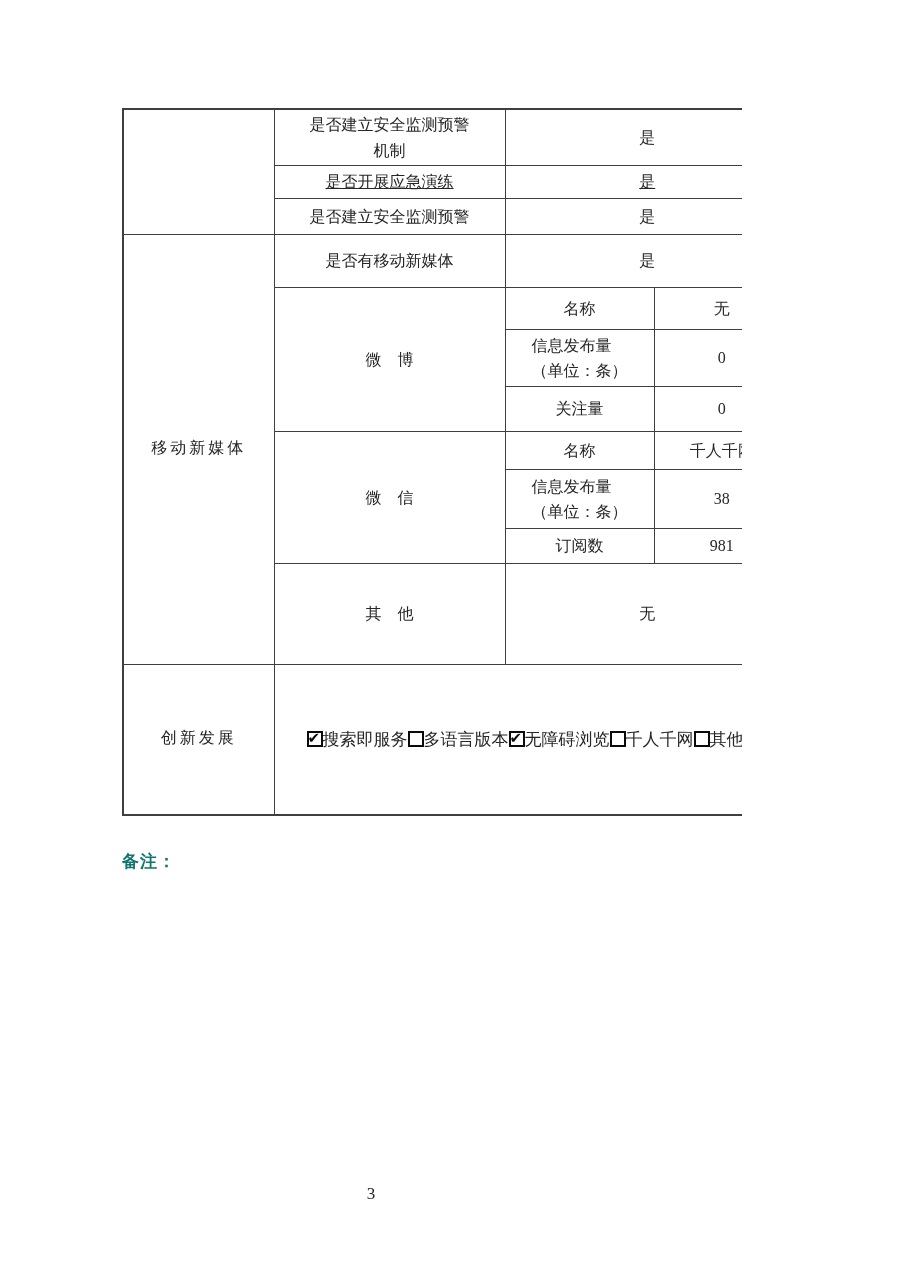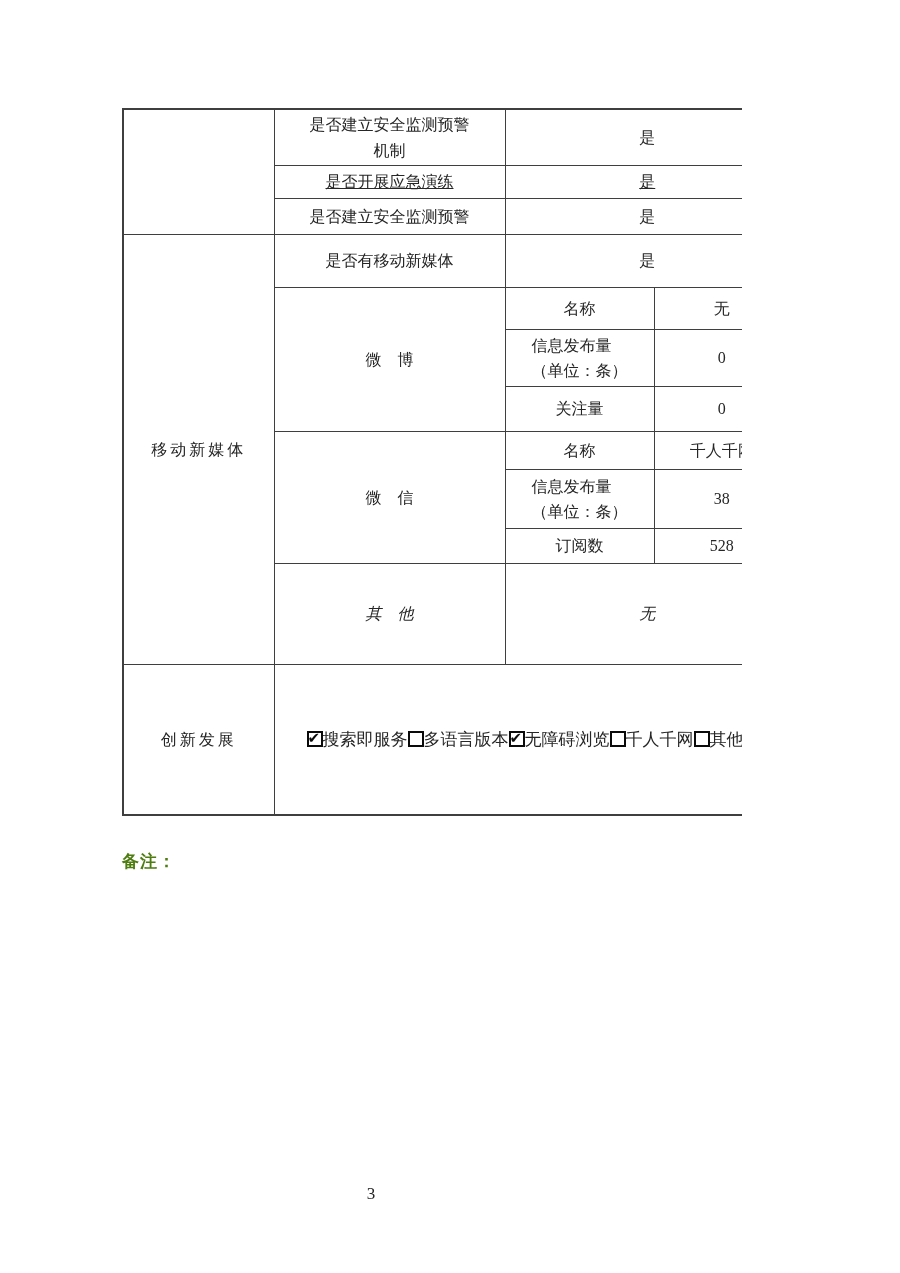--- a/index.html
+++ b/index.html
@@ -33,21 +33,21 @@
     line-height: 1.6;
     padding: 2px 4px;
     overflow: hidden;
   }
   .preline { white-space: pre-line; }
   .left-block {
     display: inline-block;
     text-align: left;
     white-space: pre-line;
   }
-  .spaced { letter-spacing: 3px; }
+  .spaced { letter-spacing: 3px; font-family: Liberation Mono, monospace; }
   .cb-cell {
     text-align: left !important;
     padding-left: 32px !important;
     font-size: 17px !important;
   }
   .cb-item { white-space: nowrap; }
   .checkbox {
     display: inline-block;
     width: 12px;
     height: 12px;
@@ -68,21 +68,21 @@
   }
   .checkbox[data-checked="true"] .check { display: block; }
   .notes {
     position: absolute;
     left: 122px;
     top: 850px;
     font-family: "Liberation Sans", sans-serif;
     font-weight: bold;
     font-size: 17px;
     letter-spacing: 1px;
-    color: #4d7c0f;
+    color: #0f766e;
   }
   .pagenum {
     position: absolute;
     left: 0;
     right: 0;
     top: 1184px;
     text-align: center;
     font-size: 17px;
     color: #262626;
   }
@@ -140,23 +140,23 @@
         <td>名称</td>
         <td>千人千网</td>
       </tr>
       <tr style="height:59px;">
         <td><span class="left-block">信息发布量
 （单位：条）</span></td>
         <td>38</td>
       </tr>
       <tr style="height:35px;">
         <td>订阅数</td>
-        <td>528</td>
+        <td>981</td>
       </tr>
-      <tr style="height:101px;font-style:italic;">
+      <tr style="height:101px;">
         <td>其　他</td>
         <td colspan="2">无</td>
       </tr>
 
       <tr style="height:150px;">
         <td class="spaced">创新发展</td>
         <td colspan="3" class="cb-cell">
           <span class="cb-item"><span class="checkbox" data-checked="true"><span class="check">✔</span></span><span>搜索即服务</span></span><span class="cb-item"><span class="checkbox" data-checked="false"></span><span>多语言版本</span></span><span class="cb-item"><span class="checkbox" data-checked="true"><span class="check">✔</span></span><span>无障碍浏览</span></span><span class="cb-item"><span class="checkbox" data-checked="false"></span><span>千人千网</span></span><span class="cb-item"><span class="checkbox" data-checked="false"></span><span>其他</span></span>
         </td>
       </tr>

